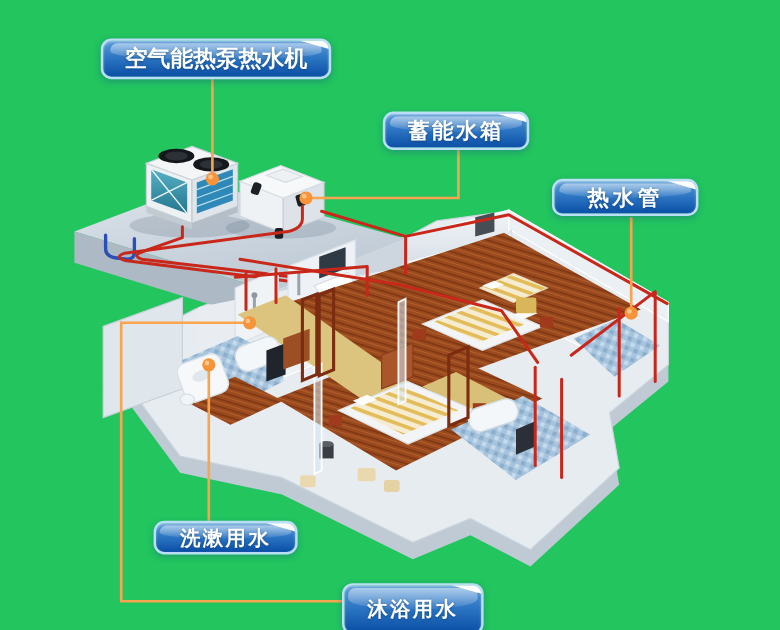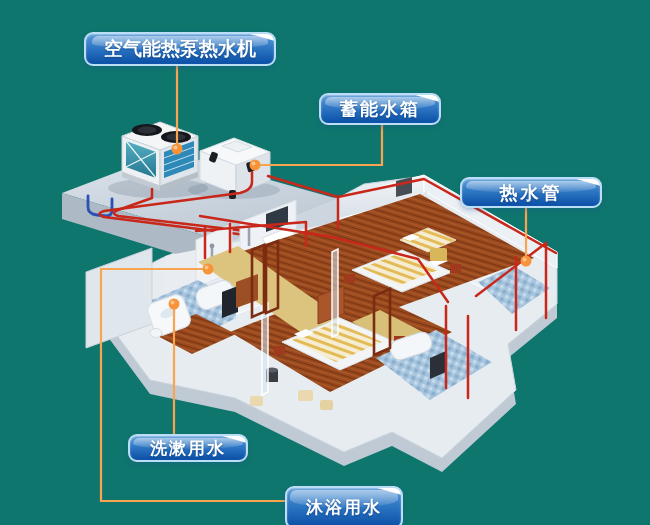--- a/index.html
+++ b/index.html
@@ -1,16 +1,16 @@
 <!DOCTYPE html>
 <html style="--label-bg-top: #5b9bd8; --label-bg-bottom: #0a4fa6; --label-border: #b9def6; --label-text: #ffffff; --callout-line: #f9a44f; --callout-dot: #f79339; --pipe-hot: #c8271a; --pipe-cold: #2b50b4; --wall: #e9edf2; --roof: #ccd6e0; --wood-floor: #9a4a1e; --tile-floor: #a6c4dd;"><head>
 <meta charset="utf-8">
 <style>
   html,body{margin:0;padding:0;background:#fff;}
-  #stage{position:relative;width:650px;height:525px;background:#0f766e;overflow:hidden;
+  #stage{position:relative;width:650px;height:525px;background:#22c55e;overflow:hidden;
          font-family:"Liberation Sans","DejaVu Sans",sans-serif;}
   #illustration{position:absolute;left:0;top:0;}
   .pill{position:absolute;display:flex;align-items:center;justify-content:center;
         border-radius:9px;border:2px solid var(--label-border,#b9def6);
         background:linear-gradient(180deg,var(--label-bg-top,#5b9bd8) 0%,#2e77c4 45%,var(--label-bg-bottom,#0a4fa6) 100%);
         box-shadow:0 2px 5px rgba(30,80,140,.35), inset 0 1px 2px rgba(255,255,255,.45);
         color:var(--label-text,#fff);font-weight:bold;overflow:hidden;z-index:5;box-sizing:border-box;}
   .pill::before{content:"";position:absolute;left:3%;top:2px;width:94%;height:46%;
         border-radius:6px 6px 50% 50%;
         background:linear-gradient(180deg,rgba(255,255,255,.5),rgba(255,255,255,.05));pointer-events:none;}
@@ -219,21 +219,21 @@
 </svg>
 
 <div class="pill" style="left:84px;top:32px;width:192px;height:34px;font-size:19px;">
   <span class="pill-text">空气能热泵热水机</span>
 </div>
 
 <div class="pill" style="left:319px;top:93px;width:122px;height:32px;font-size:18px;letter-spacing:2px;">
   <span class="pill-text">蓄能水箱</span>
 </div>
 
-<div class="pill" style="left:460px;top:149px;width:142px;height:31px;font-size:18px;letter-spacing:3px;margin-top:28px;">
+<div class="pill" style="left:460px;top:149px;width:122px;height:31px;font-size:18px;letter-spacing:3px;">
   <span class="pill-text">热水管</span>
 </div>
 
 <div class="pill" style="left:128px;top:434px;width:120px;height:28px;font-size:17px;letter-spacing:2px;font-family:Liberation Serif, serif;">
   <span class="pill-text">洗漱用水</span>
 </div>
 
 <div class="pill" style="left:285px;top:486px;width:118px;height:43px;font-size:17px;letter-spacing:2px;">
   <span class="pill-text">沐浴用水</span>
 </div>

